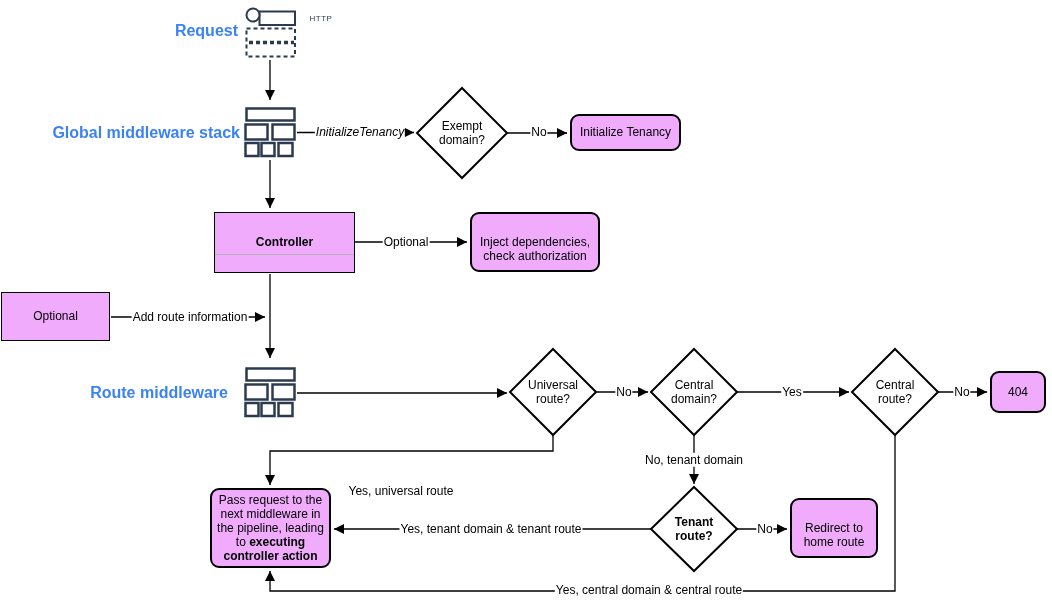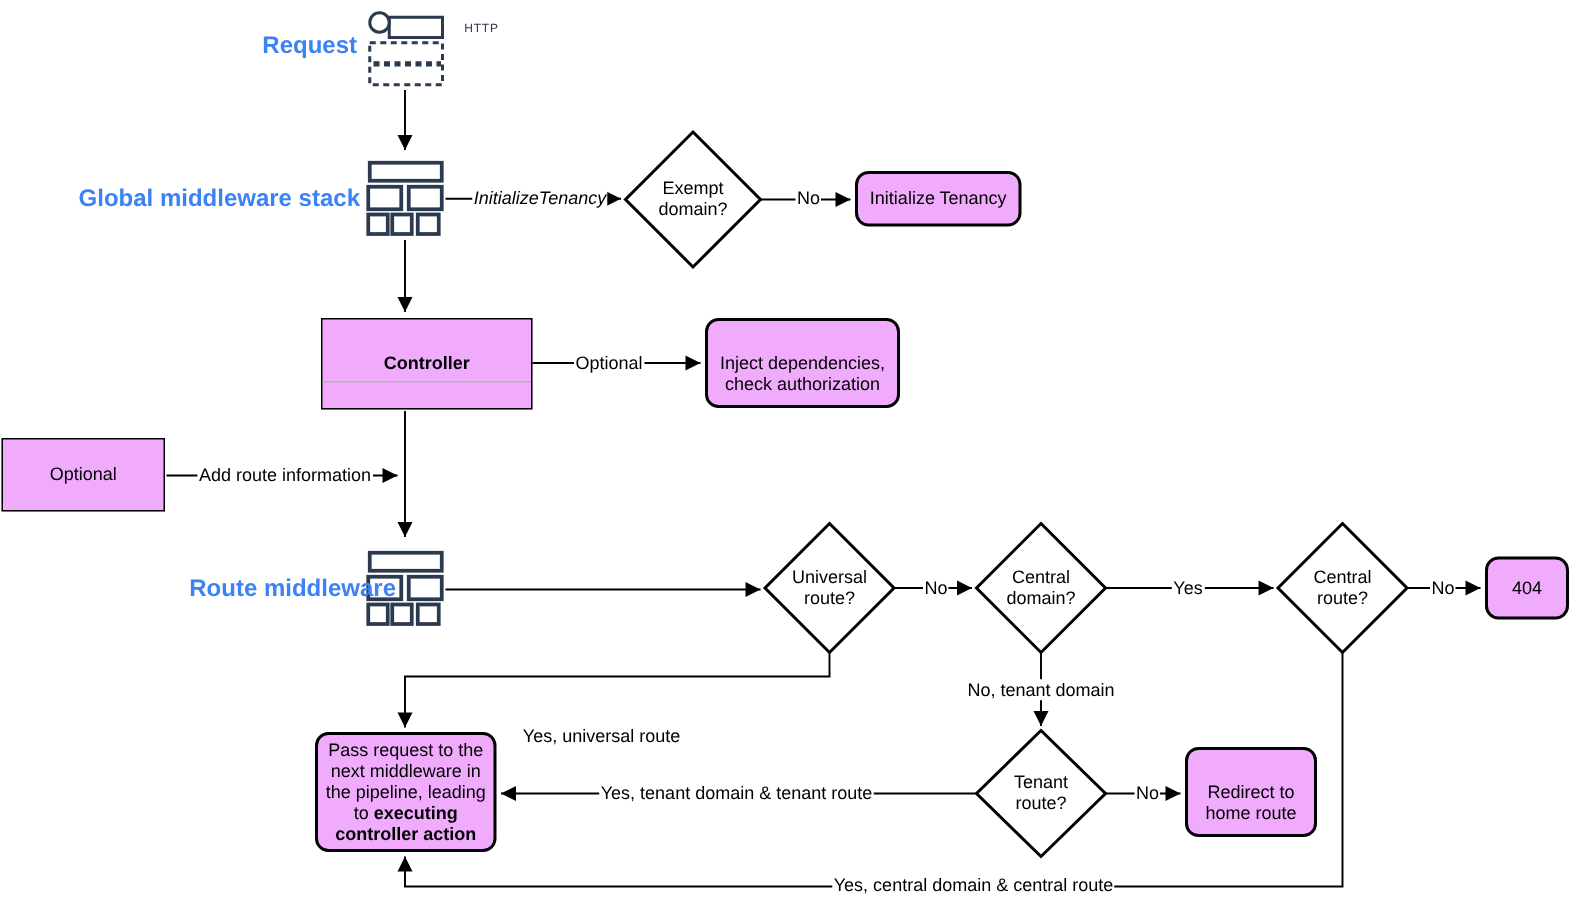--- a/index.html
+++ b/index.html
@@ -85,32 +85,32 @@
         <rect x="272.5" y="384.5" width="22" height="15"></rect>
         <rect x="245.5" y="403" width="13" height="13"></rect>
         <rect x="261.5" y="403" width="13" height="13"></rect>
         <rect x="278.5" y="403" width="14" height="13"></rect>
       </g>
     </g>
   </svg>
 
   <div class="side-lbl" style="right:814px;top:31px;">Request</div>
   <div class="side-lbl" style="right:812px;top:133px;">Global middleware stack</div>
-  <div class="side-lbl" style="right:788px;top:393px;">Route middleware</div>
+  <div class="side-lbl" style="right:824px;top:393px;">Route middleware</div>
   <div class="lbl http-lbl" style="left:277px;top:18.5px;margin-left:44px;">HTTP</div>
 
   <div class="lbl node-lbl" style="left:462px;top:133px;">Exempt
 domain?</div>
   <div class="lbl node-lbl" style="left:553px;top:392px;">Universal
 route?</div>
   <div class="lbl node-lbl" style="left:694px;top:392px;">Central
 domain?</div>
   <div class="lbl node-lbl" style="left:895px;top:392px;">Central
 route?</div>
-  <div class="lbl node-lbl" style="left:694px;top:529px;">Tenant
+  <div class="lbl node-lbl" style="left:694px;top:529px;font-weight:bold;">Tenant
 route?</div>
 
   <div class="box" style="left:570px;top:114px;width:111px;height:37px;">
     <span>Initialize Tenancy</span>
   </div>
 
   <div class="box uml" style="left:214px;top:212px;width:141px;height:61px;">
     <div class="uml-header">Controller</div>
   </div>
 

